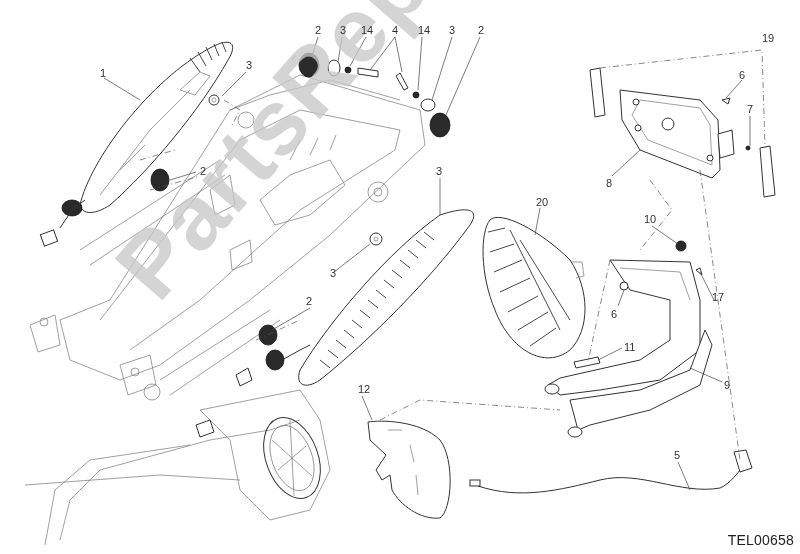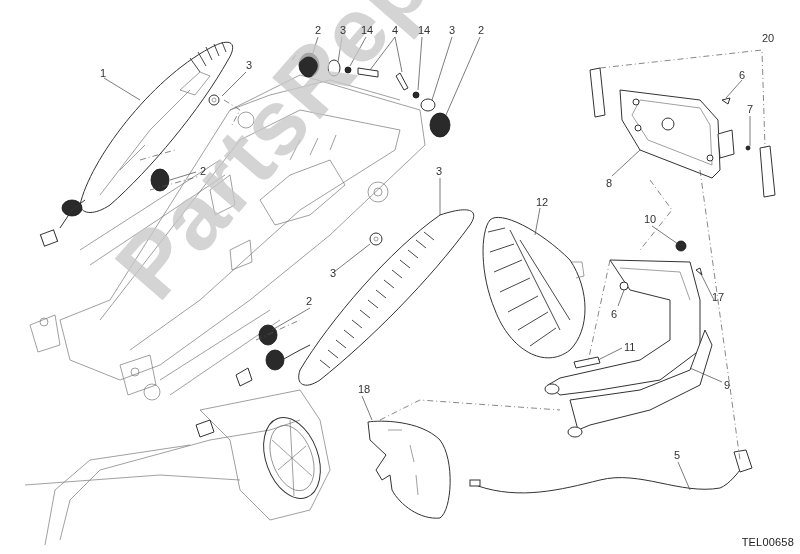--- a/index.html
+++ b/index.html
@@ -1,19 +1,19 @@
 <!DOCTYPE html>
 <html><head>
 <meta charset="utf-8">
 <style>
   html, body { margin:0; padding:0; background:#ffffff; }
   body { width:800px; height:554px; position:relative; overflow:hidden; font-family:"Liberation Sans", sans-serif; }
   #diagram { position:absolute; left:0; top:0; width:800px; height:554px; }
   .callout { position:absolute; font-size:11px; color:#333; line-height:1; }
-  .ref-code { position:absolute; right:6px; bottom:6px; font-size:11px; color:#222; letter-spacing:0.2px; }
+  .ref-code { position:absolute; right:6px; bottom:6px; font-size:14px; color:#222; letter-spacing:0.2px; }
   .watermark { position:absolute; left:95px; top:250px; font-size:92px; font-weight:bold; color:#c8c8c8; opacity:0.78; transform:rotate(-49deg); transform-origin:left top; white-space:nowrap; letter-spacing:2px; font-family:"Liberation Sans", sans-serif; }
   .stroke { stroke:#333; stroke-width:1; fill:none; }
   .thin { stroke:#777; stroke-width:0.7; fill:none; }
   .dash { stroke:#555; stroke-width:0.7; fill:none; stroke-dasharray:6 3 1 3; }
   .leader { stroke:#444; stroke-width:0.7; fill:none; }
   .dark { fill:#2a2a2a; stroke:#111; stroke-width:0.8; }
   .part { fill:#fff; stroke:#333; stroke-width:1; }
   .hatch { stroke:#333; stroke-width:0.9; }
 </style>
 </head>
@@ -193,27 +193,27 @@
 <span class="callout" style="left:315px;top:25px">2</span>
 <span class="callout" style="left:340px;top:25px">3</span>
 <span class="callout" style="left:361px;top:25px">14</span>
 <span class="callout" style="left:392px;top:25px">4</span>
 <span class="callout" style="left:418px;top:25px">14</span>
 <span class="callout" style="left:449px;top:25px">3</span>
 <span class="callout" style="left:478px;top:25px">2</span>
 <span class="callout" style="left:436px;top:166px">3</span>
 <span class="callout" style="left:330px;top:268px">3</span>
 <span class="callout" style="left:306px;top:296px">2</span>
-<span class="callout" style="left:536px;top:197px">12</span>
-<span class="callout" style="left:762px;top:33px">20</span>
+<span class="callout" style="left:536px;top:197px">20</span>
+<span class="callout" style="left:762px;top:33px">19</span>
 <span class="callout" style="left:739px;top:70px">6</span>
 <span class="callout" style="left:747px;top:104px">7</span>
 <span class="callout" style="left:606px;top:178px">8</span>
 <span class="callout" style="left:644px;top:214px">10</span>
 <span class="callout" style="left:712px;top:292px">17</span>
 <span class="callout" style="left:611px;top:309px">6</span>
 <span class="callout" style="left:624px;top:342px">11</span>
 <span class="callout" style="left:724px;top:380px">9</span>
-<span class="callout" style="left:358px;top:384px">18</span>
+<span class="callout" style="left:358px;top:384px">12</span>
 <span class="callout" style="left:674px;top:450px">5</span>
 
 <span class="ref-code">TEL00658</span>
 </div>
 
 </body></html>

